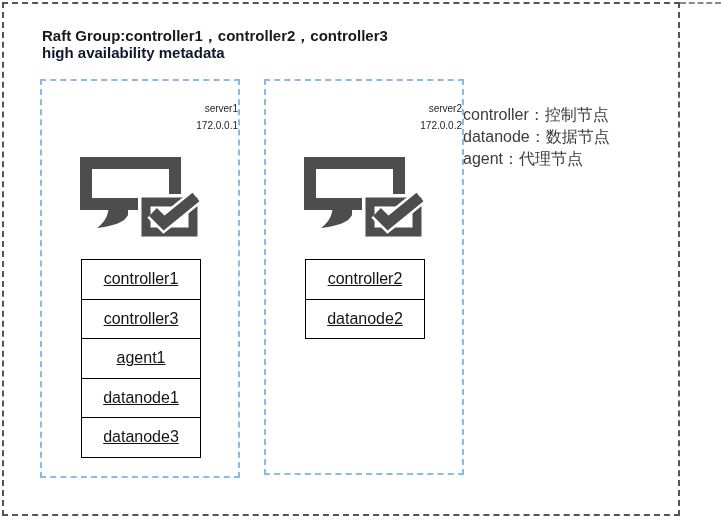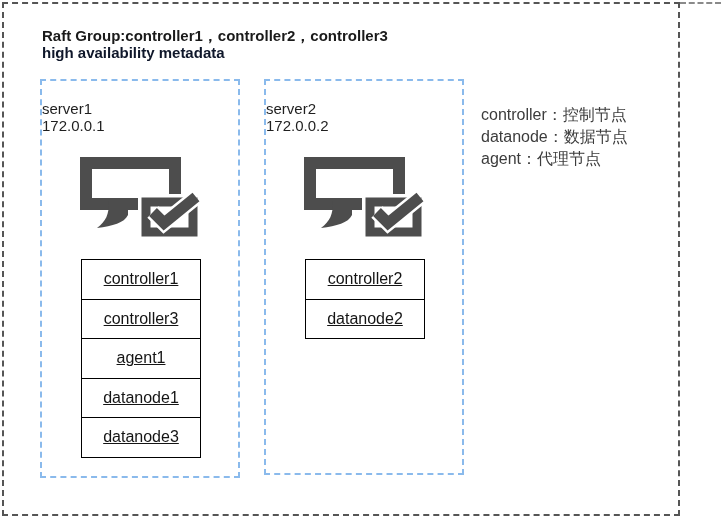--- a/index.html
+++ b/index.html
@@ -23,36 +23,36 @@
   }
   .title-line2{color:#0f172a;}
   .server-box{
     position:absolute;top:79px;width:200px;
     border:2px dashed #8abaec;box-sizing:border-box;background:#ffffff;
   }
   .server-box.s1{left:40px;height:399px;}
   .server-box.s2{left:264px;height:396px;}
   .server-label{
     position:absolute;left:0;top:19px;width:100%;
-    text-align:left;font-size:15px;line-height:17px;color:#1f1f1f;
+    text-align:right;font-size:10px;line-height:17px;color:#1f1f1f;
   }
   .server-icon{position:absolute;left:38px;top:76px;}
   .node-table{
     position:absolute;left:39px;top:178px;width:120px;
     border:1.5px solid #000;box-sizing:border-box;background:#fff;
   }
   .node-row{
     height:38.5px;display:flex;align-items:center;justify-content:center;
     font-size:16px;color:#141414;border-top:1.5px solid #000;
     background:#fff;
     text-decoration:underline;
   }
   .node-row:first-child{border-top:none;}
   .legend-block{
-    position:absolute;left:481px;top:104px;
+    position:absolute;left:463px;top:104px;
     font-size:16px;line-height:22px;color:#3c3c3c;white-space:nowrap;
   }
 </style>
 </head>
 <body>
 
 <div id="stage">
 
   <div class="page-border"></div>
   <div class="page-border-ext"></div>

